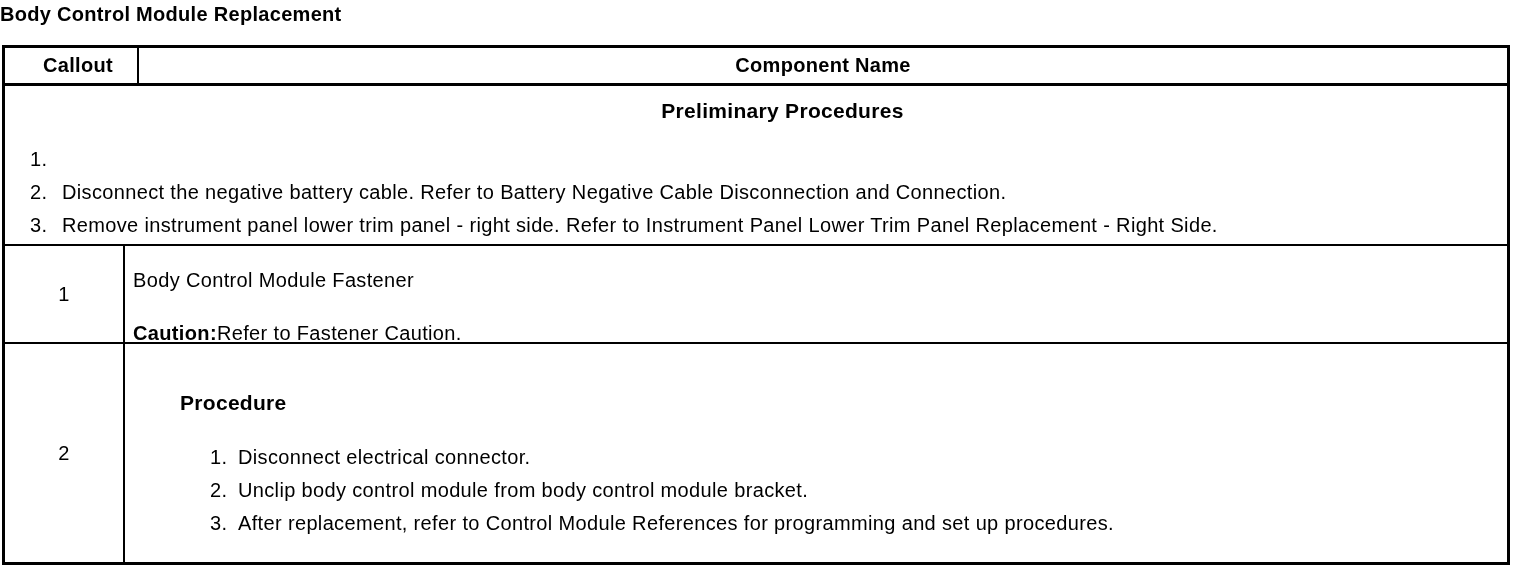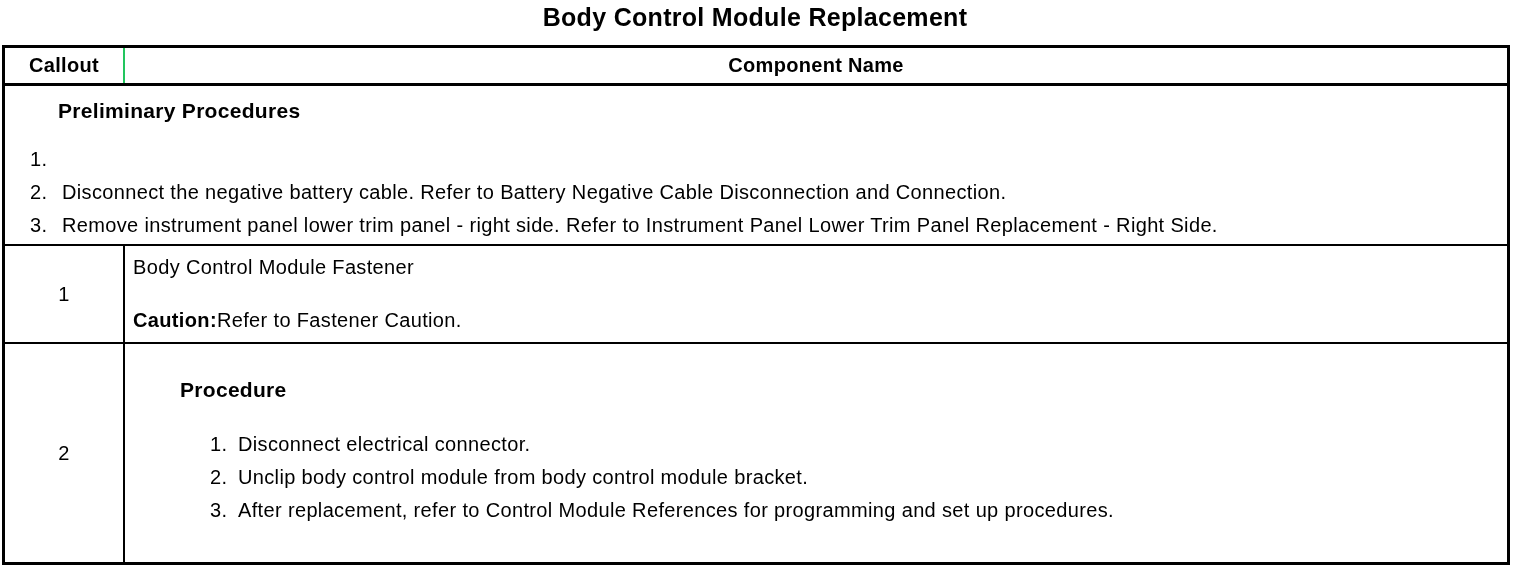--- a/index.html
+++ b/index.html
@@ -14,22 +14,21 @@
     font-family: "Liberation Sans", sans-serif;
     color: #000000;
     overflow: hidden;
   }
 
   .page-title {
     position: absolute;
     top: 3px;
     left: 0;
     width: 1510px;
-    text-align: center;
-    font-size: 25px;
+    font-size: 20px;
     font-weight: bold;
     letter-spacing: 0.3px;
     white-space: nowrap;
   }
 
   .ctable {
     position: absolute;
     left: 2px;
     top: 45px;
     width: 1502px;
@@ -42,25 +41,26 @@
   .hdr-row {
     display: flex;
     height: 35px;
     border-bottom: 3px solid #000000;
     font-size: 20px;
     font-weight: bold;
   }
   .hdr-callout {
     width: 118px;
     flex: none;
-    border-right: 2px solid #22c55e;
+    border-right: 2px solid #000000;
     display: flex;
     align-items: center;
     justify-content: center;
     letter-spacing: 0.3px;
+    margin-left: 14px;
   }
   .hdr-component {
     flex: 1;
     display: flex;
     align-items: center;
     justify-content: center;
     letter-spacing: 0.3px;
   }
 
   
@@ -69,20 +69,21 @@
     font-size: 20px;
     letter-spacing: 0.35px;
     overflow: hidden;
   }
   .prelim-heading {
     margin: 8px 0 0 53px;
     line-height: 33px;
     font-size: 21px;
     font-weight: bold;
     letter-spacing: 0.3px;
+    text-align: center;
   }
   .prelim-steps {
     margin-top: 16px;
   }
   .step {
     display: flex;
     line-height: 33px;
     white-space: nowrap;
   }
   .prelim-steps .step { padding-left: 25px; }
@@ -100,21 +101,21 @@
   .callout-cell {
     width: 118px;
     flex: none;
     border-right: 2px solid #000000;
     display: flex;
     align-items: center;
     justify-content: center;
   }
   .component-cell {
     flex: 1;
-    padding: 5px 0 0 8px;
+    padding: 18px 0 0 8px;
     line-height: 33px;
     overflow: hidden;
   }
   .component-name { white-space: nowrap; }
 
   .caution-line { margin-top: 20px; white-space: nowrap; }
   .caution-label { font-weight: bold; }
 
   .procedure-heading {
     margin: 24px 4px 0 47px;

